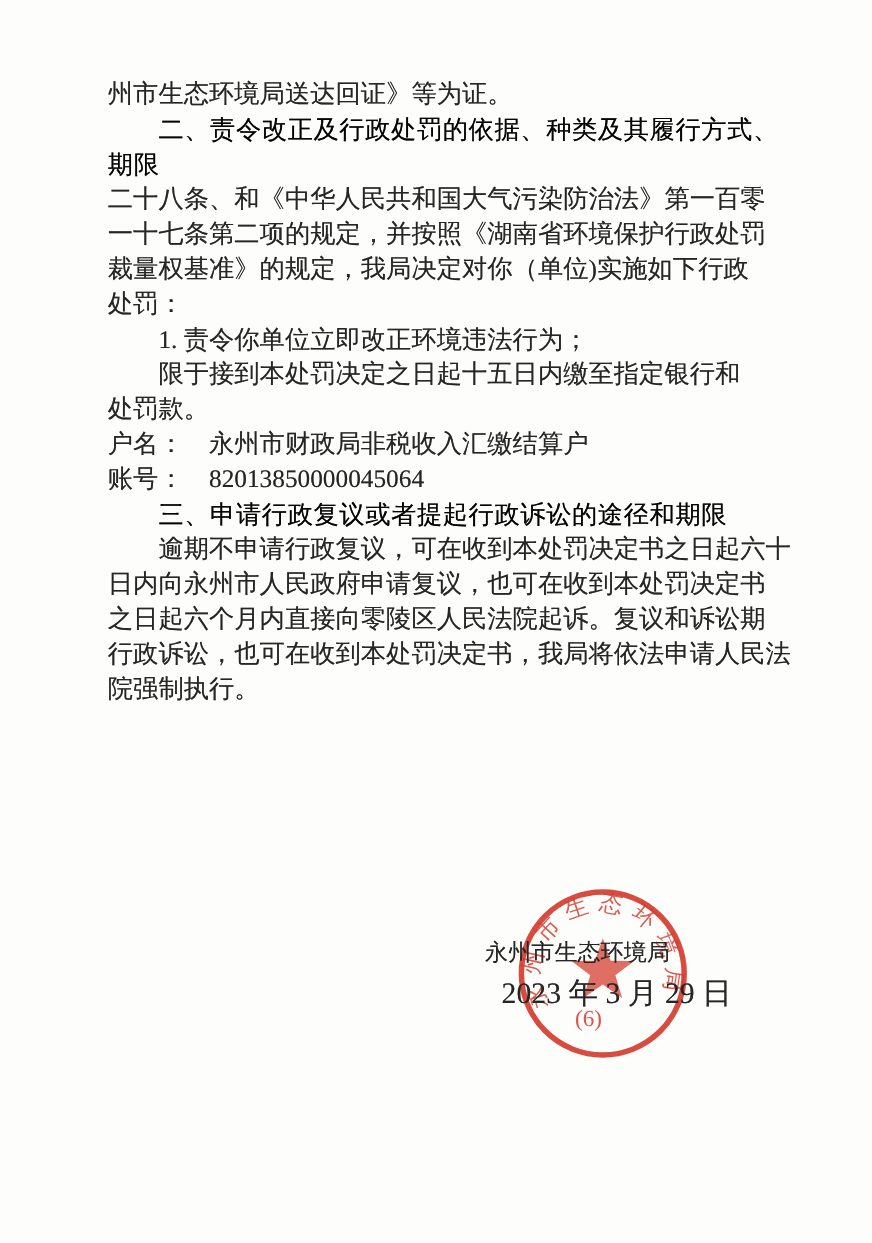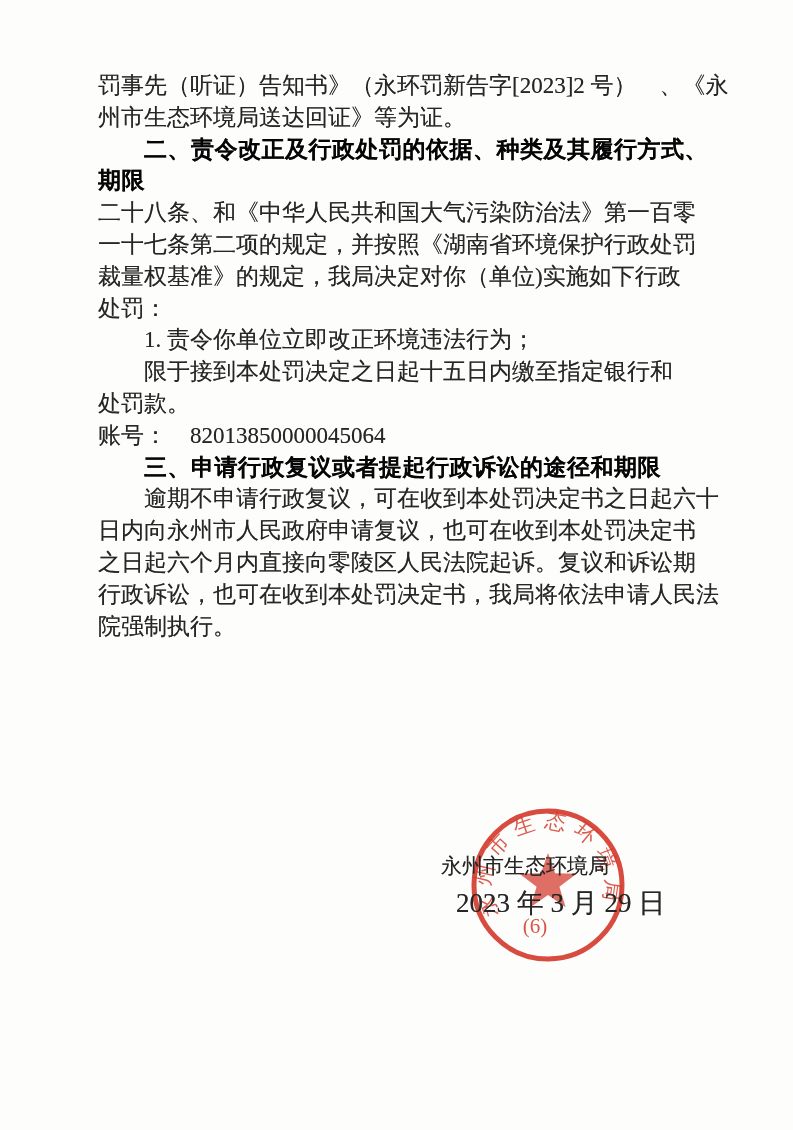--- a/index.html
+++ b/index.html
@@ -14,21 +14,21 @@
   .doc{
     position:absolute;
     left:98px;top:70px;width:608px;
     font-size:23px;
     line-height:31.8px;
   }
   .line{white-space:pre;text-shadow:0 0 0.6px rgba(40,40,40,.55);}
   .line.indent{text-indent:2em;}
   .line.heading{
     font-family:"Liberation Sans","DejaVu Sans",sans-serif;
-    font-weight:bold;color:#050505;
+    font-weight:normal;color:#050505;
     letter-spacing:0.5px;
     text-shadow:0 0 0.4px rgba(0,0,0,.7);
   }
   .sig-org{
     position:absolute;left:441px;top:852px;
     font-size:21px;white-space:pre;z-index:3;
     text-shadow:0 0 0.6px rgba(40,40,40,.55);
   }
   .sig-date{
     position:absolute;left:456px;top:885px;
@@ -42,31 +42,31 @@
   }
   .seal svg{display:block;}
   .seal text{font-family:"Liberation Serif","DejaVu Serif",serif;}
 </style>
 </head>
 <body>
 
 <div class="page">
 
   <div class="doc">
-      <div class="line body">罚事先（听证）告知书》（永环罚新告字[2023]2 号）　、《永</div>
       <div class="line body">州市生态环境局送达回证》等为证。</div>
       <div class="line heading indent">二、责令改正及行政处罚的依据、种类及其履行方式、</div>
       <div class="line heading">期限</div>
       <div class="line body">二十八条、和《中华人民共和国大气污染防治法》第一百零</div>
       <div class="line body">一十七条第二项的规定，并按照《湖南省环境保护行政处罚</div>
       <div class="line body">裁量权基准》的规定，我局决定对你（单位)实施如下行政</div>
       <div class="line body">处罚：</div>
       <div class="line body indent">1. 责令你单位立即改正环境违法行为；</div>
       <div class="line body indent">限于接到本处罚决定之日起十五日内缴至指定银行和</div>
       <div class="line body">处罚款。</div>
+      <div class="line body">户名：　永州市财政局非税收入汇缴结算户</div>
       <div class="line body">账号：　82013850000045064</div>
       <div class="line heading indent">三、申请行政复议或者提起行政诉讼的途径和期限</div>
       <div class="line body indent">逾期不申请行政复议，可在收到本处罚决定书之日起六十</div>
       <div class="line body">日内向永州市人民政府申请复议，也可在收到本处罚决定书</div>
       <div class="line body">之日起六个月内直接向零陵区人民法院起诉。复议和诉讼期</div>
       <div class="line body">行政诉讼，也可在收到本处罚决定书，我局将依法申请人民法</div>
       <div class="line body">院强制执行。</div>
     </div>
 
   <div class="sig-org">永州市生态环境局</div>

